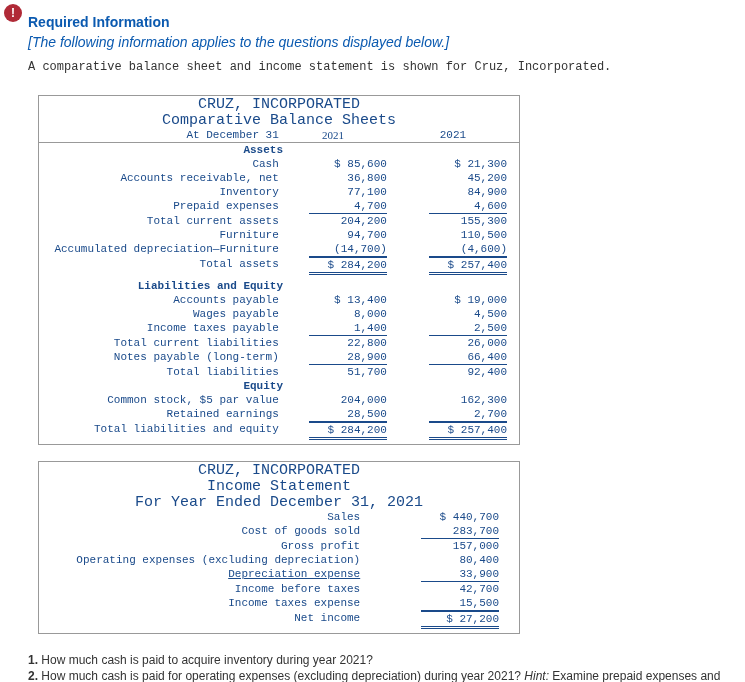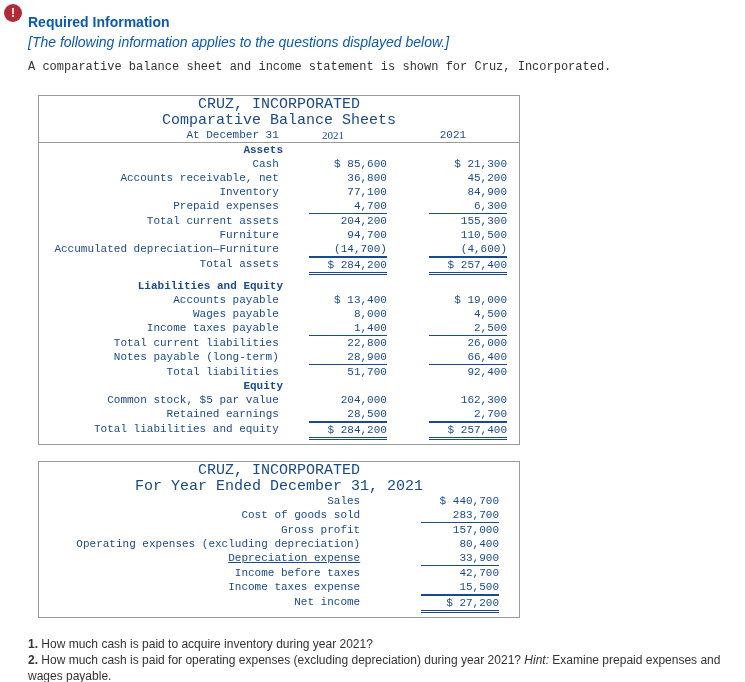--- a/index.html
+++ b/index.html
@@ -153,21 +153,21 @@
         <div class="fin-col">45,200</div>
       </div>
       <div class="fin-row">
         <div class="fin-label">Inventory</div>
         <div class="fin-col">77,100</div>
         <div class="fin-col">84,900</div>
       </div>
       <div class="fin-row single-underline-row">
         <div class="fin-label">Prepaid expenses</div>
         <div class="fin-col"><span>4,700</span></div>
-        <div class="fin-col"><span>6,300</span></div>
+        <div class="fin-col"><span>4,600</span></div>
       </div>
       <div class="fin-row">
         <div class="fin-label">Total current assets</div>
         <div class="fin-col">204,200</div>
         <div class="fin-col">155,300</div>
       </div>
       <div class="fin-row">
         <div class="fin-label">Furniture</div>
         <div class="fin-col">94,700</div>
         <div class="fin-col">110,500</div>
@@ -236,20 +236,21 @@
         <div class="fin-label">Total liabilities and equity</div>
         <div class="fin-col"><span>$ 284,200</span></div>
         <div class="fin-col"><span>$ 257,400</span></div>
       </div>
       <div style="height:4px;"></div>
     </div>
   </div>
 
   <div class="fin-table">
     <div class="fin-head-center">CRUZ, INCORPORATED</div>
+    <div class="fin-head-center">Income Statement</div>
     <div class="fin-head-center">For Year Ended December 31, 2021</div>
     <div class="fin-inner">
       <div class="fin-row">
         <div class="fin-label" style="width:320px;">Sales</div>
         <div class="fin-col single">$ 440,700</div>
       </div>
       <div class="fin-row single-underline-row">
         <div class="fin-label" style="width:320px;">Cost of goods sold</div>
         <div class="fin-col single"><span>283,700</span></div>
       </div>

